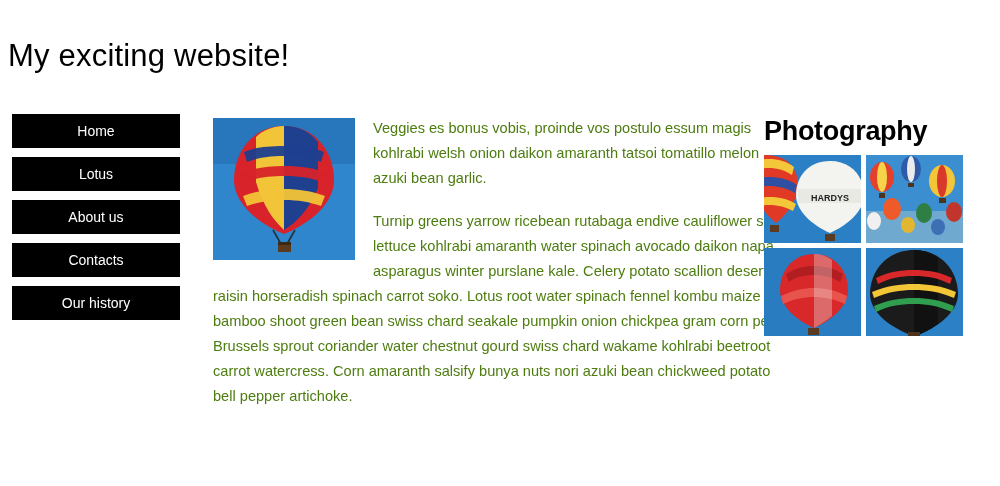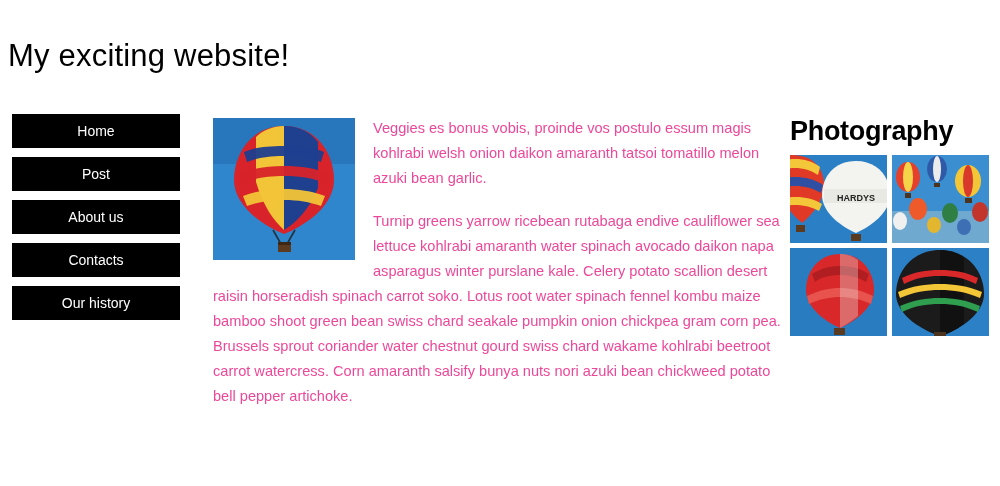--- a/index.html
+++ b/index.html
@@ -61,27 +61,27 @@
     height: 142px;
     margin: 2px 18px 10px 0;
     overflow: hidden;
     position: relative;
     background: #2b7fc4;
   }
   .article p {
     margin: 0 0 18px 0;
     font-size: 14.6px;
     line-height: 25px;
-    color: #ec4899;
+    color: #4d7c0f;
     text-align: left;
   }
   
   .photo-side {
     position: absolute;
-    left: 790px;
+    left: 764px;
     top: 116px;
     width: 200px;
   }
   .photo-side h2 {
     margin: 0 0 8px 0;
     font-size: 27px;
     font-weight: bold;
     letter-spacing: -0.3px;
     white-space: nowrap;
   }
@@ -104,21 +104,21 @@
 </style>
 </head>
 <body>
 
 <div id="page">
 
   <h1 class="site-title">My exciting website!</h1>
 
   <nav class="nav">
     <a class="nav-item">Home</a>
-    <a class="nav-item">Post</a>
+    <a class="nav-item">Lotus</a>
     <a class="nav-item">About us</a>
     <a class="nav-item">Contacts</a>
     <a class="nav-item">Our history</a>
   </nav>
 
   <article class="article">
 
     <figure class="article-figure">
       <svg class="sky" viewBox="0 0 142 142" preserveAspectRatio="none">
         <rect x="0" y="0" width="142" height="142" fill="#2f86cc"></rect>

